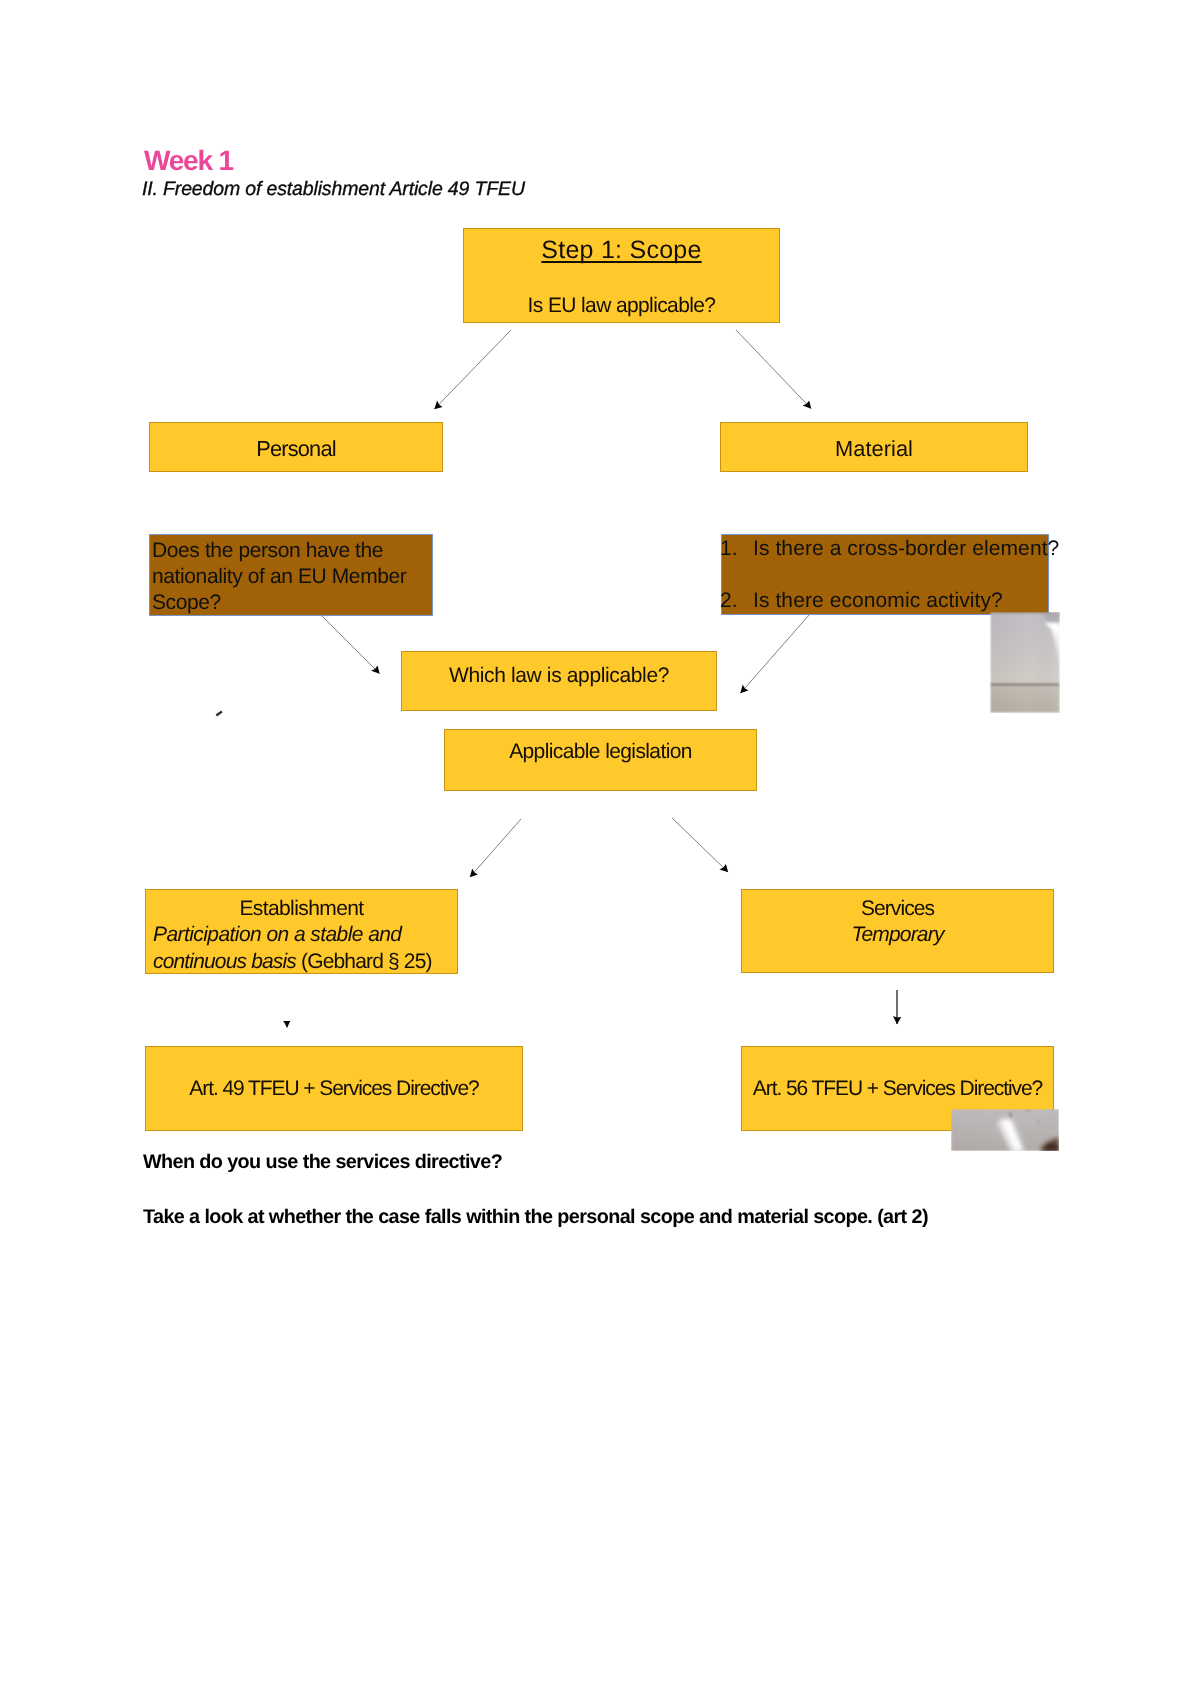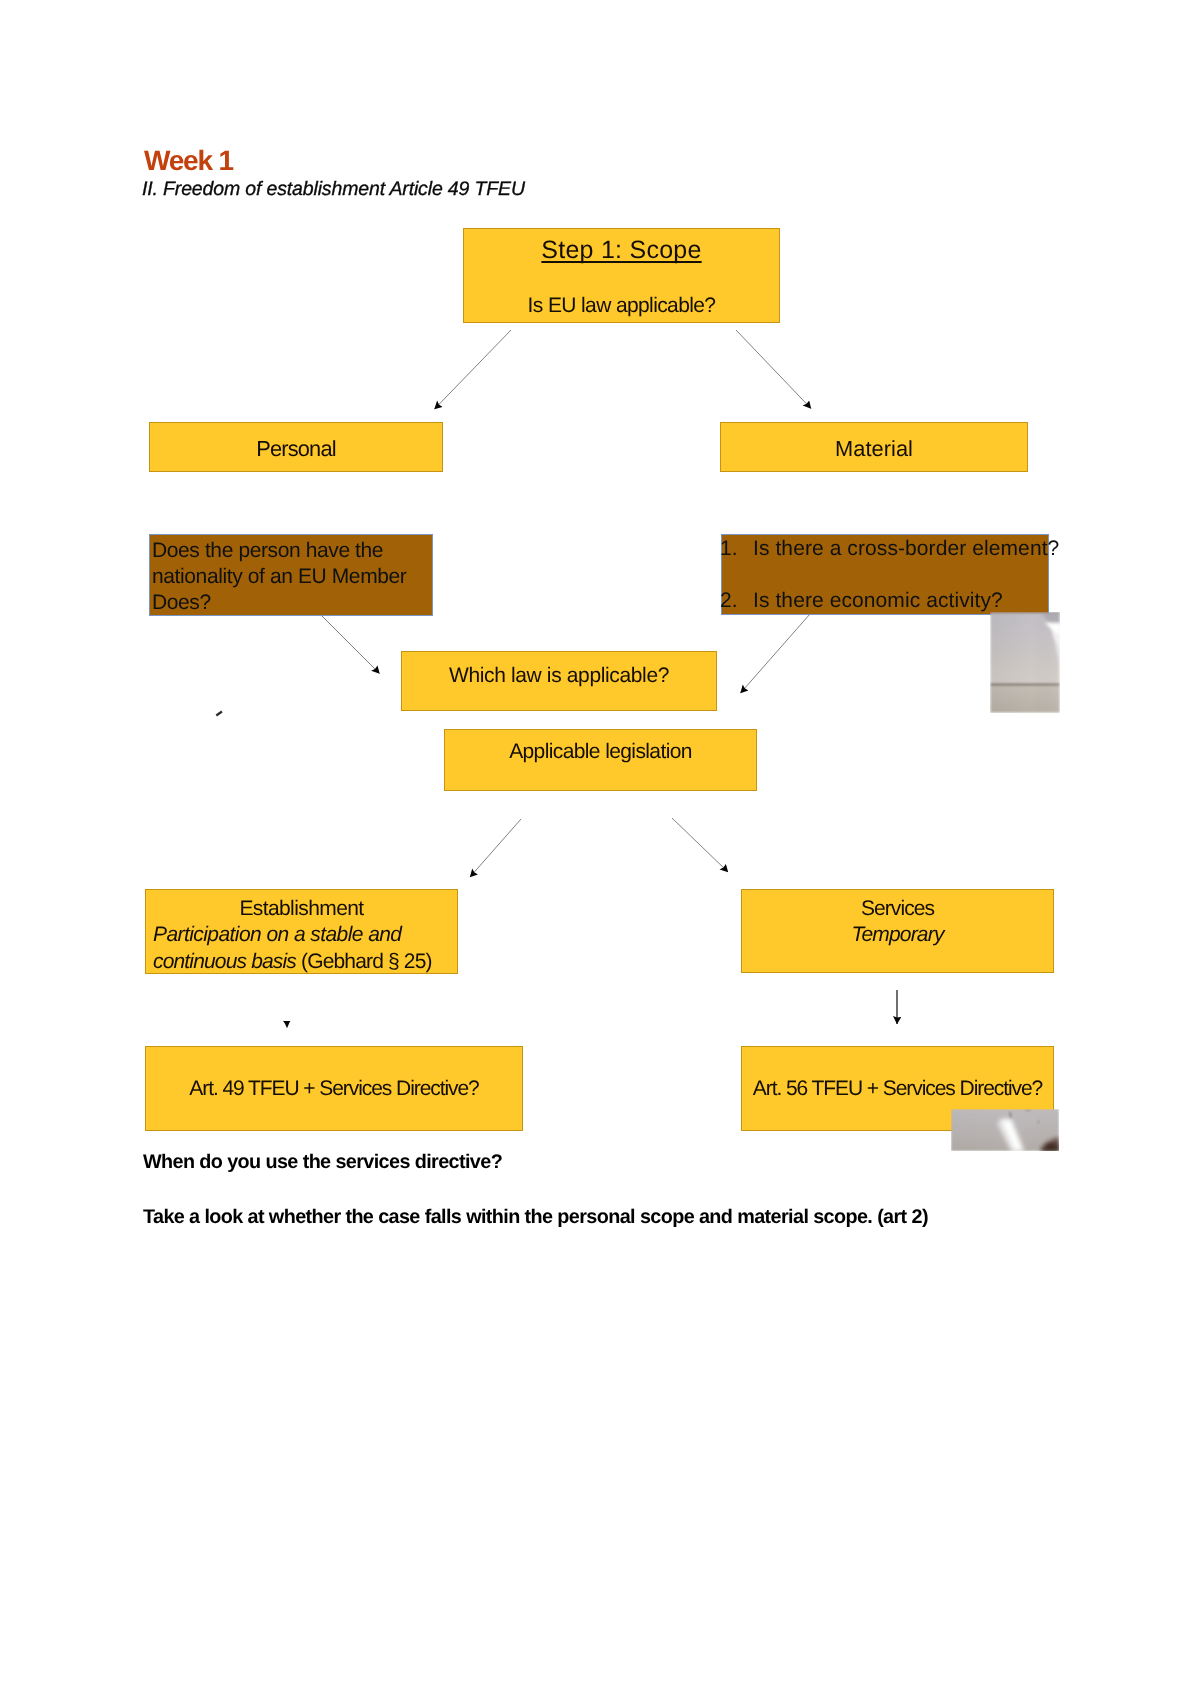--- a/index.html
+++ b/index.html
@@ -1,21 +1,21 @@
 <!DOCTYPE html>
 <html><head>
 <meta charset="utf-8">
 <style>
   html,body{margin:0;padding:0;}
   body{width:1200px;height:1698px;background:#ffffff;position:relative;
        font-family:"Liberation Sans",sans-serif;-webkit-font-smoothing:antialiased;text-rendering:geometricPrecision;}
   .page{position:absolute;left:0;top:0;width:1200px;height:1698px;overflow:hidden;background:#fff}
   .abs{position:absolute;white-space:pre;}
 
-  .hdr-title{left:144px;top:145px;font-size:28px;font-weight:bold;color:#c2410c;letter-spacing:-1.2px;}
+  .hdr-title{left:144px;top:145px;font-size:28px;font-weight:bold;color:#ec4899;letter-spacing:-1.2px;}
   .hdr-sub{left:142px;top:178px;font-size:19.5px;font-style:italic;font-weight:normal;color:#0b0b0b;letter-spacing:-0.15px;-webkit-text-stroke:0.32px #0b0b0b;}
 
   .box{position:absolute;background:#FFC82B;border:1.8px solid #C79312;box-sizing:border-box;
        color:#140e05;text-align:center;}
   .wbox{position:absolute;background:#a16207;border:1.7px solid #7796C8;box-sizing:border-box;color:#101010;margin-top:48px;}
 
   svg.arrows{position:absolute;left:0;top:0;width:1200px;height:1698px;pointer-events:none;}
 
   .foot{position:absolute;font-weight:bold;font-size:19.8px;color:#000;white-space:pre;letter-spacing:-0.60px;}
 
@@ -55,21 +55,21 @@
     <div class="abs" style="left:0;right:0;top:65px;font-size:21.0px;letter-spacing:-0.62px;">Is EU law applicable?</div>
   </div>
 
   <div class="box" style="left:149px;top:422px;width:294px;height:50px;">
     <div class="abs" style="left:0;right:0;top:13px;font-size:21.8px;letter-spacing:-0.8px;">Personal</div>
   </div>
 
   <div class="wbox" style="left:149px;top:486px;width:284px;height:82px;">
     <div class="abs" style="left:2px;top:3px;font-size:21.0px;line-height:26px;letter-spacing:-0.39px;">Does the person have the</div>
     <div class="abs" style="left:2px;top:29px;font-size:21.0px;line-height:26px;letter-spacing:-0.39px;">nationality of an EU Member</div>
-    <div class="abs" style="left:2px;top:55px;font-size:21.0px;line-height:26px;letter-spacing:-0.39px;">Does?</div>
+    <div class="abs" style="left:2px;top:55px;font-size:21.0px;line-height:26px;letter-spacing:-0.39px;">Scope?</div>
   </div>
 
   <div class="box" style="left:720px;top:422px;width:308px;height:50px;">
     <div class="abs" style="left:0;right:0;top:13px;font-size:21.8px;letter-spacing:0.05px;">Material</div>
   </div>
 
   <div class="wbox" style="left:721px;top:486px;width:328px;height:81px;">
     <div class="abs" style="left:-2px;top:2px;font-size:21.0px;">1.</div>
     <div class="abs" style="left:31px;top:2px;font-size:21.0px;letter-spacing:0.09px;">Is there a cross-border element?</div>
     <div class="abs" style="left:-2px;top:54px;font-size:21.0px;">2.</div>

